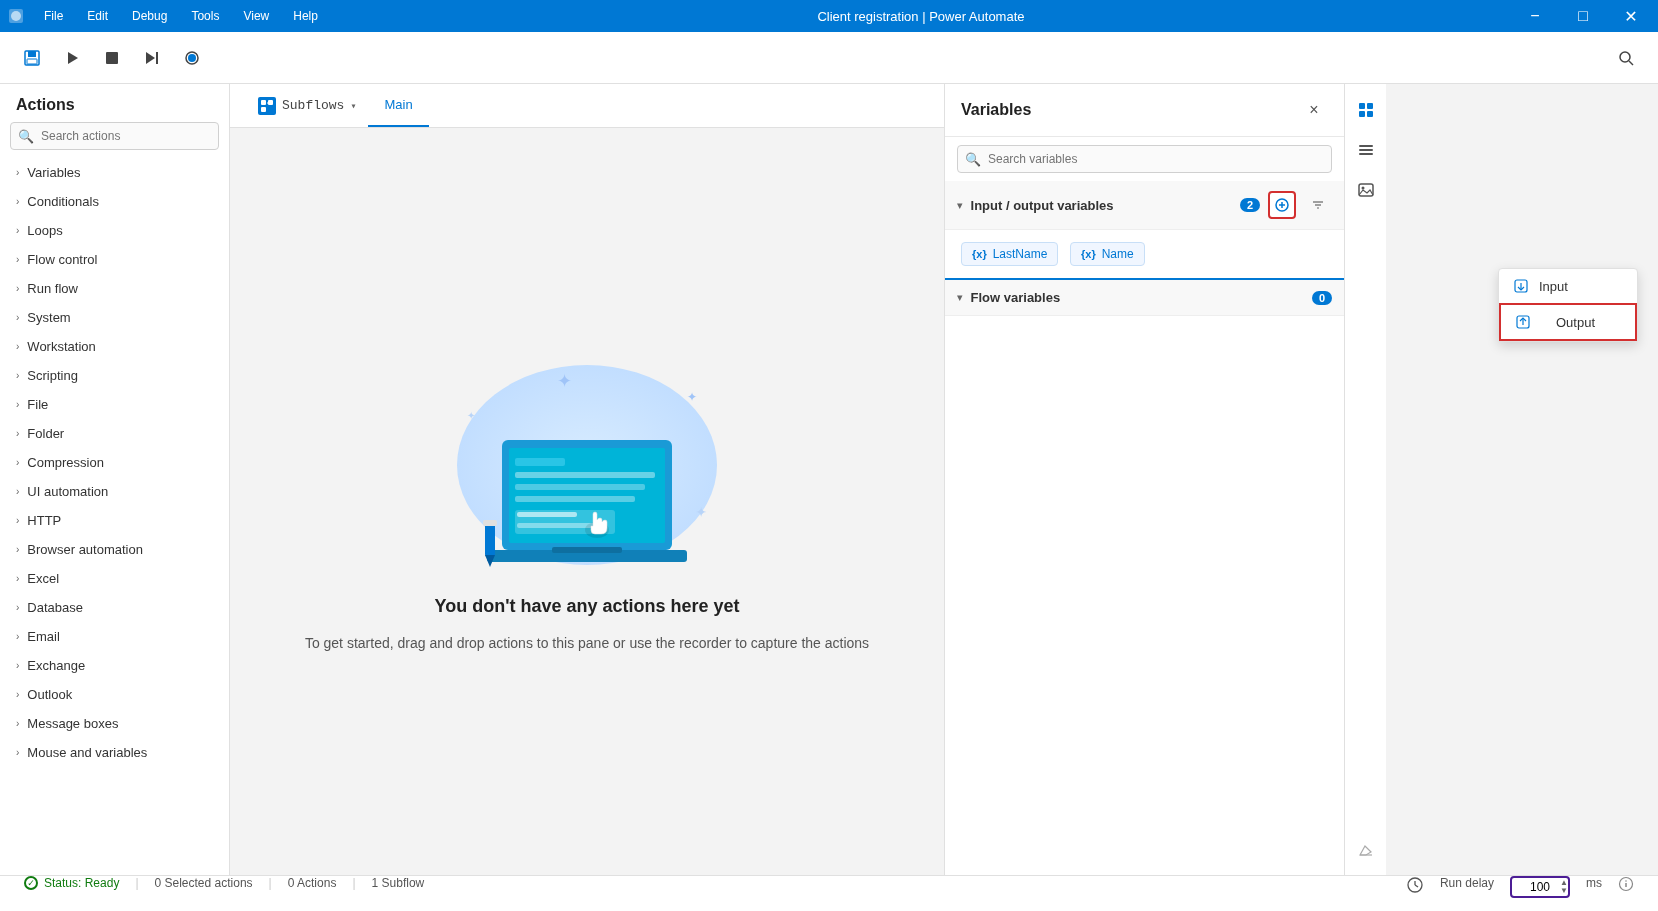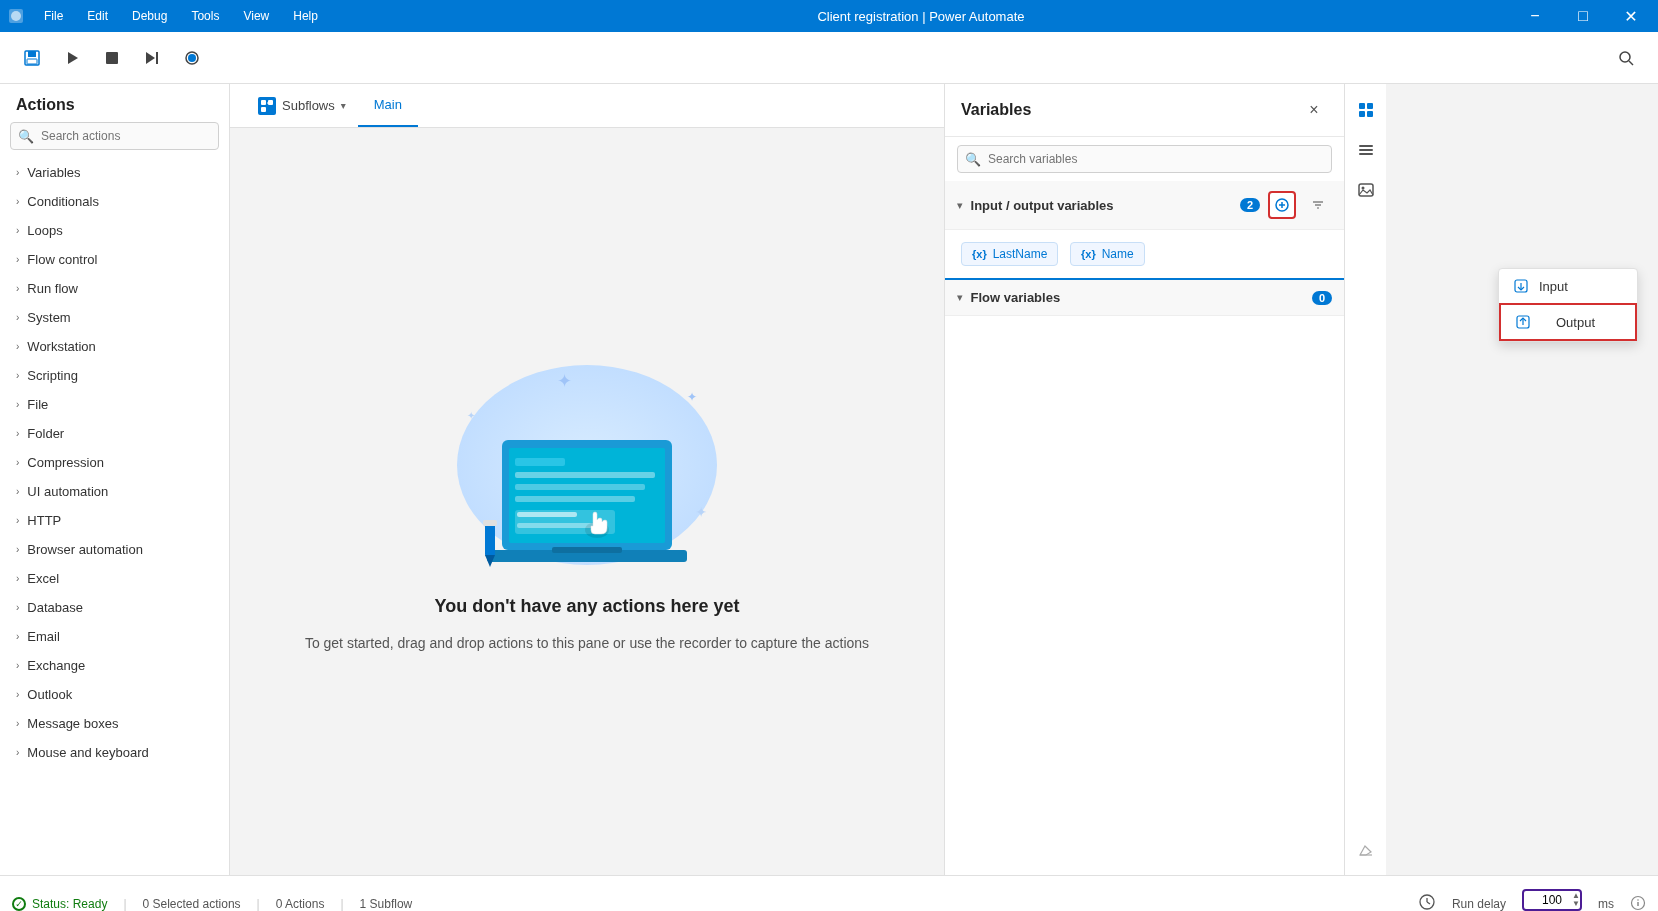--- a/index.html
+++ b/index.html
@@ -165,20 +165,21 @@
       display: flex;
       align-items: center;
       gap: 6px;
       padding: 8px 12px;
       border: none;
       background: none;
       cursor: pointer;
       font-size: 13px;
       color: #444;
       height: 100%;
+      font-family: Liberation Mono, monospace;
     }
     .subflows-icon {
       width: 18px;
       height: 18px;
       background: #0078d4;
       border-radius: 2px;
       display: flex;
       align-items: center;
       justify-content: center;
       color: white;
@@ -382,22 +383,22 @@
     }
     .right-sidebar-btn.active { color: #0078d4; }
     .right-sidebar-spacer { flex: 1; }
 
     
     .status-bar {
       height: 36px;
       background: white;
       border-top: 1px solid #e0e0e0;
       display: flex;
-      align-items: flex-end;
-      padding: 0 12px;
+      align-items: flex-start;
+      padding: 0 24px;
       gap: 16px;
       font-size: 12px;
       color: #555;
     }
     .status-ready {
       display: flex;
       align-items: center;
       gap: 6px;
       color: #107c10;
     }
@@ -605,21 +606,21 @@
         <div class="action-item">
           <span class="action-chevron">›</span>
           <span>Outlook</span>
         </div>
         <div class="action-item">
           <span class="action-chevron">›</span>
           <span>Message boxes</span>
         </div>
         <div class="action-item">
           <span class="action-chevron">›</span>
-          <span>Mouse and keyboard</span>
+          <span>Mouse and variables</span>
         </div>
       </div>
     </div>
 
     <div class="main-canvas">
       <div class="canvas-tabs">
         <button class="subflows-btn">
           <div class="subflows-icon">
             <svg width="14" height="14" viewBox="0 0 14 14" fill="none">
               <rect x="1" y="1" width="5" height="5" rx="1" fill="white"></rect>

